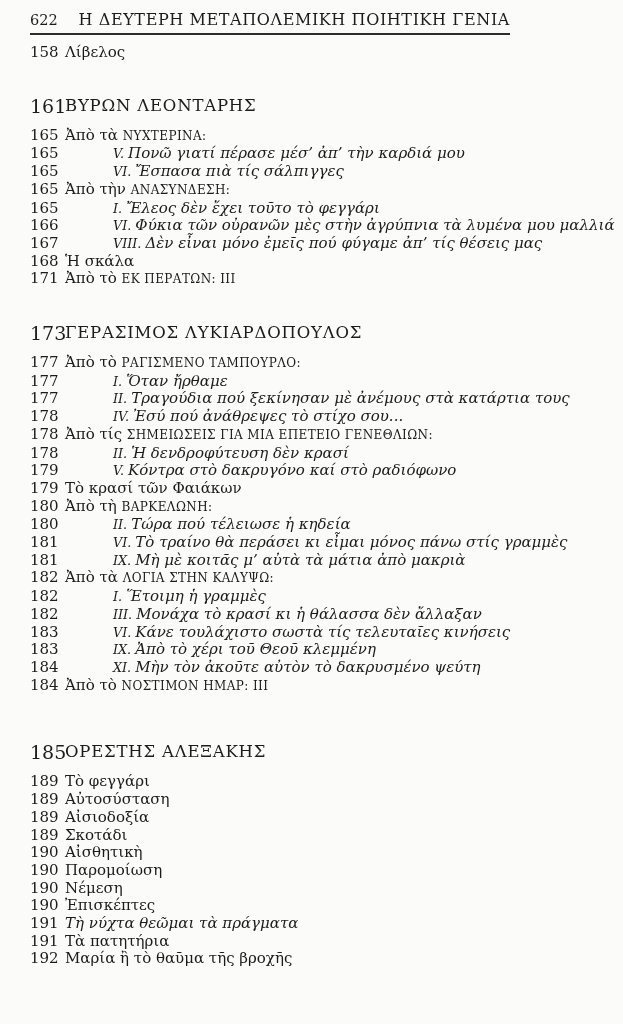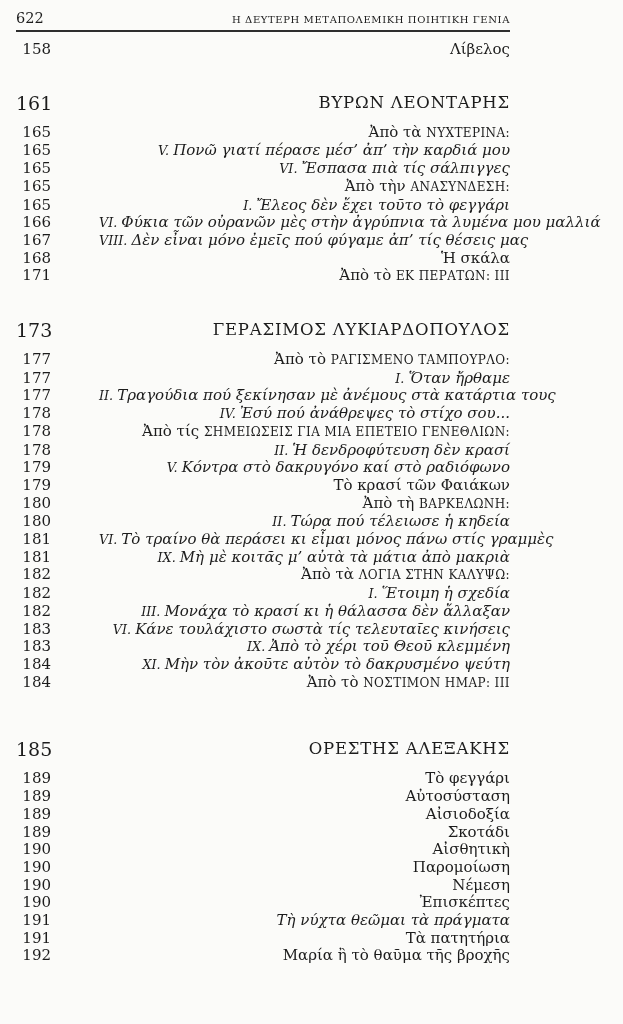--- a/index.html
+++ b/index.html
@@ -6,35 +6,34 @@
   body {
     width: 623px; height: 1024px;
     background: #fbfbf9;
     color: #1c1c1c;
     font-family: "DejaVu Serif", "Liberation Serif", serif;
     overflow: hidden;
   }
   .page {
     box-sizing: border-box;
     width: 532px; height: 1024px;
-    padding: 10px 22px 0 16px;
+    padding: 10px 22px 0 30px;
     position: relative;
-    text-align: right;
   }
   
   .header {
     display: flex;
     justify-content: space-between;
     align-items: baseline;
     border-bottom: 2.5px solid #2e2e2e;
     padding-bottom: 4px;
   }
   .header .pagenum { font-size: 14.5px; }
   .header .running-title {
-    font-size: 10px;
+    font-size: 16px;
     letter-spacing: 0.6px;
     white-space: nowrap;
   }
   
   .lead { margin-top: 31px; }
   .section { margin-top: 32px; }
   .section.s3 { margin-top: 45px; }
   .heading-row {
     display: flex;
     font-size: 16.5px;
@@ -171,21 +170,21 @@
           <div class="row indent1 italic">
             <span class="num-col">181</span>
             <span class="title-col"><span class="rnum">IX. </span><span>Μὴ μὲ κοιτᾶς μ’ αὐτὰ τὰ μάτια ἀπὸ μακριὰ</span></span>
           </div>
           <div class="row">
             <span class="num-col">182</span>
             <span class="title-col"><span>Ἀπὸ τὰ </span><span class="sc">ΛΟΓΙΑ ΣΤΗΝ ΚΑΛΥΨΩ:</span></span>
           </div>
           <div class="row indent1 italic">
             <span class="num-col">182</span>
-            <span class="title-col"><span class="rnum">I. </span><span>Ἕτοιμη ἡ σχεδία</span></span>
+            <span class="title-col"><span class="rnum">I. </span><span>Ἕτοιμη ἡ γραμμὲς</span></span>
           </div>
           <div class="row indent1 italic">
             <span class="num-col">182</span>
             <span class="title-col"><span class="rnum">III. </span><span>Μονάχα τὸ κρασί κι ἡ θάλασσα δὲν ἄλλαξαν</span></span>
           </div>
           <div class="row indent1 italic">
             <span class="num-col">183</span>
             <span class="title-col"><span class="rnum">VI. </span><span>Κάνε τουλάχιστο σωστὰ τίς τελευταῖες κινήσεις</span></span>
           </div>
           <div class="row indent1 italic">

